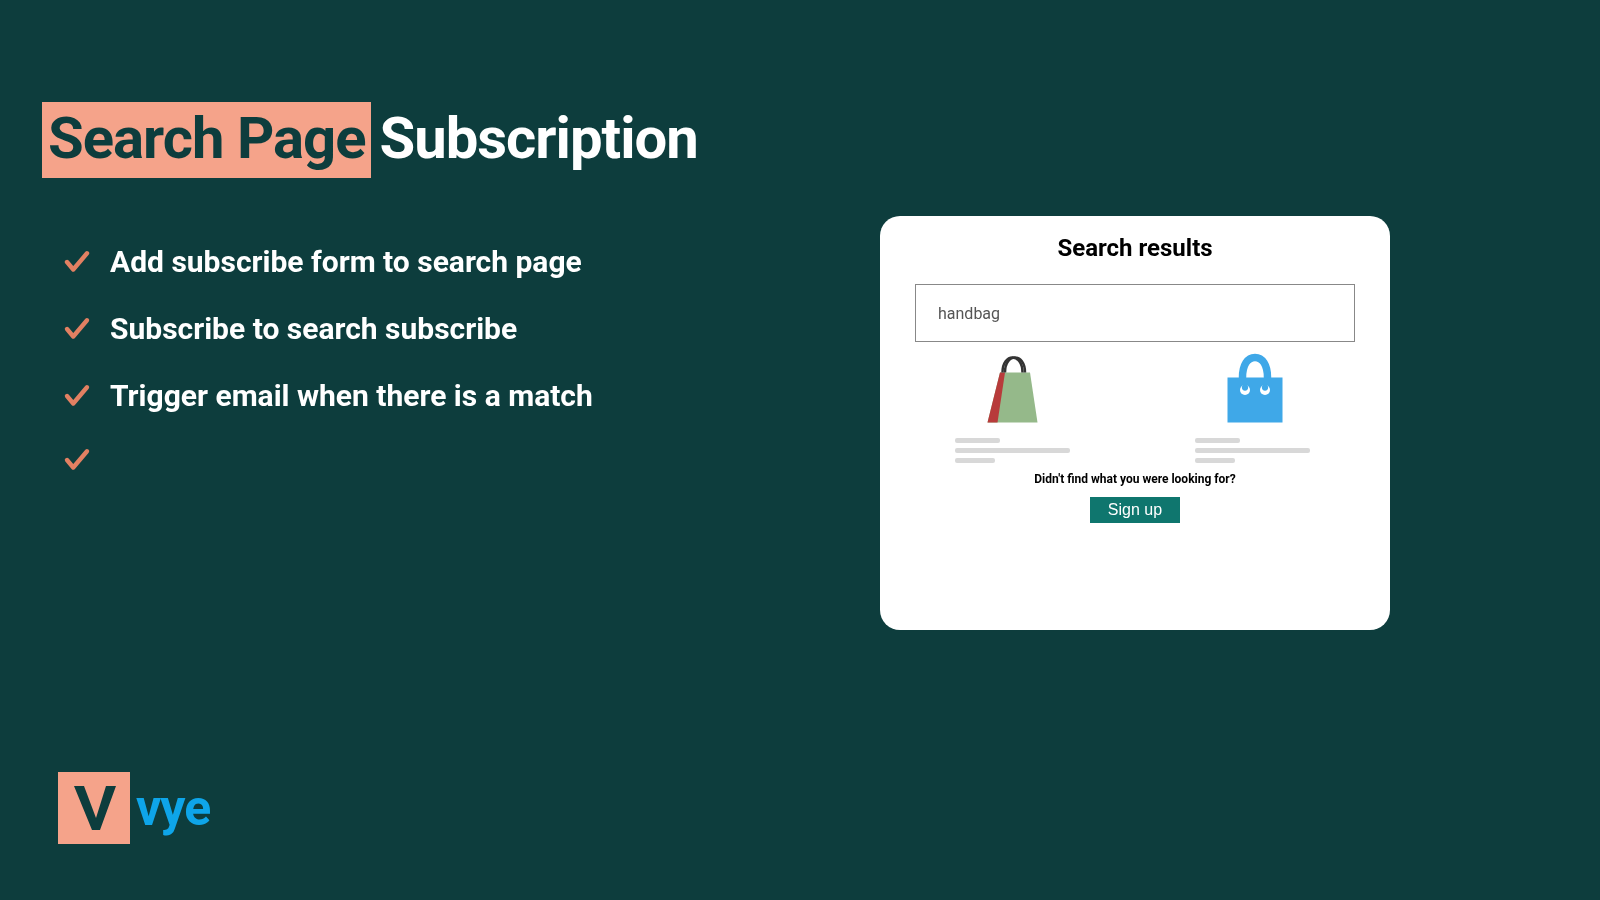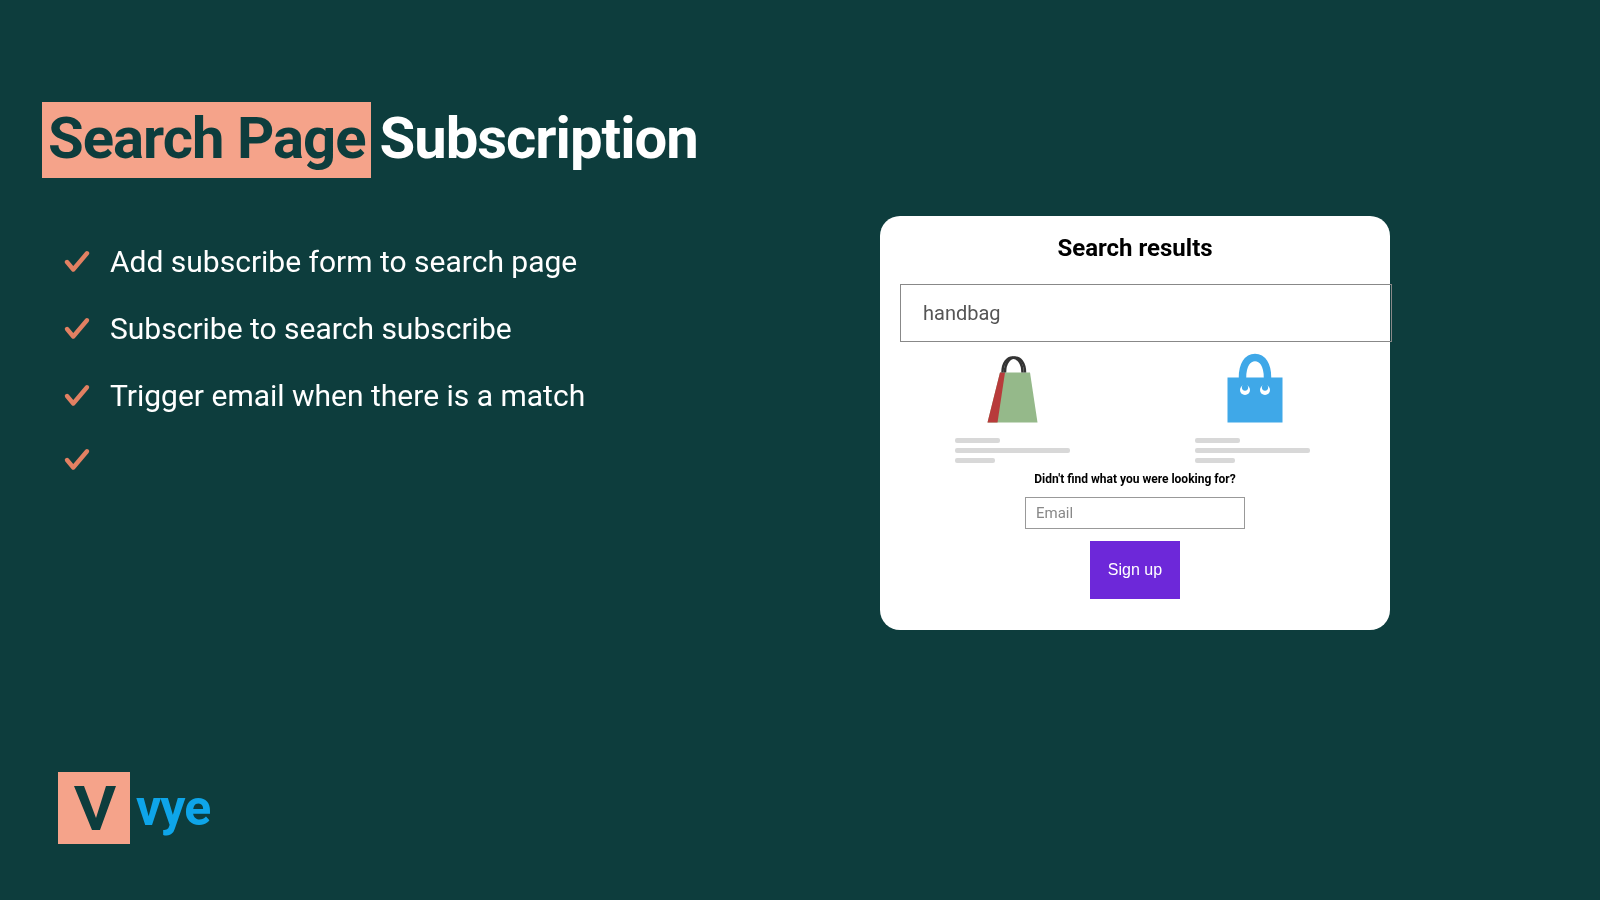--- a/index.html
+++ b/index.html
@@ -33,21 +33,21 @@
     display: flex;
     flex-direction: column;
     gap: 32px;
   }
   .feature {
     display: flex;
     align-items: center;
     gap: 18px;
     color: #ffffff;
     font-size: 30px;
-    font-weight: 400;
+    font-weight: 700;
   }
   .check {
     width: 30px;
     height: 30px;
     flex-shrink: 0;
   }
   .check svg { width: 100%; height: 100%; display: block; }
   .card {
     position: absolute;
     top: 216px;
@@ -59,29 +59,29 @@
     padding: 18px 20px;
     color: #000;
     text-align: center;
   }
   .card-title {
     font-size: 24px;
     font-weight: 700;
     margin-bottom: 22px;
   }
   .search-box {
-    width: 492px;
+    width: 440px;
     height: 58px;
     border: 1px solid #888;
     margin: 0 auto 8px auto;
     display: flex;
     align-items: center;
     padding: 0 22px;
     color: #555;
-    font-size: 20px;
+    font-size: 16px;
     text-align: left;
   }
   .products {
     display: flex;
     justify-content: center;
     gap: 120px;
     margin: 6px 0 8px 0;
   }
   .product {
     width: 120px;
@@ -116,25 +116,25 @@
     margin: 0 auto 12px auto;
     display: flex;
     align-items: center;
     padding: 0 10px;
     color: #888;
     font-size: 15px;
     text-align: left;
   }
   .signup-btn {
     display: inline-block;
-    background: #6d28d9;
+    background: #0f766e;
     color: #fff;
     font-size: 16px;
     font-weight: 500;
-    padding: 20px 18px;
+    padding: 4px 18px;
     border: none;
   }
   .logo {
     position: absolute;
     left: 58px;
     bottom: 56px;
     display: flex;
     align-items: center;
     gap: 6px;
   }
@@ -230,23 +230,20 @@
       <div class="skeleton">
         <div class="sk-line" style="width:45px;"></div>
         <div class="sk-line" style="width:115px;"></div>
         <div class="sk-line" style="width:40px;"></div>
       </div>
     </div>
   </div>
   <div class="prompt">
     <span>Didn't find what you were looking for?</span><br>
   </div>
-  <div class="email-input">
-    <span>Email</span>
-  </div>
   <button class="signup-btn">Sign up</button>
 </div>
 
 <div class="logo">
   <div class="logo-box">
     <svg viewBox="0 0 60 60">
       <path d="M10 8 L28 52 L36 52 L52 8 L42 8 L32 40 L20 8 Z" fill="#0d3d3d"></path>
     </svg>
   </div>
   <span class="logo-text">vye</span>

